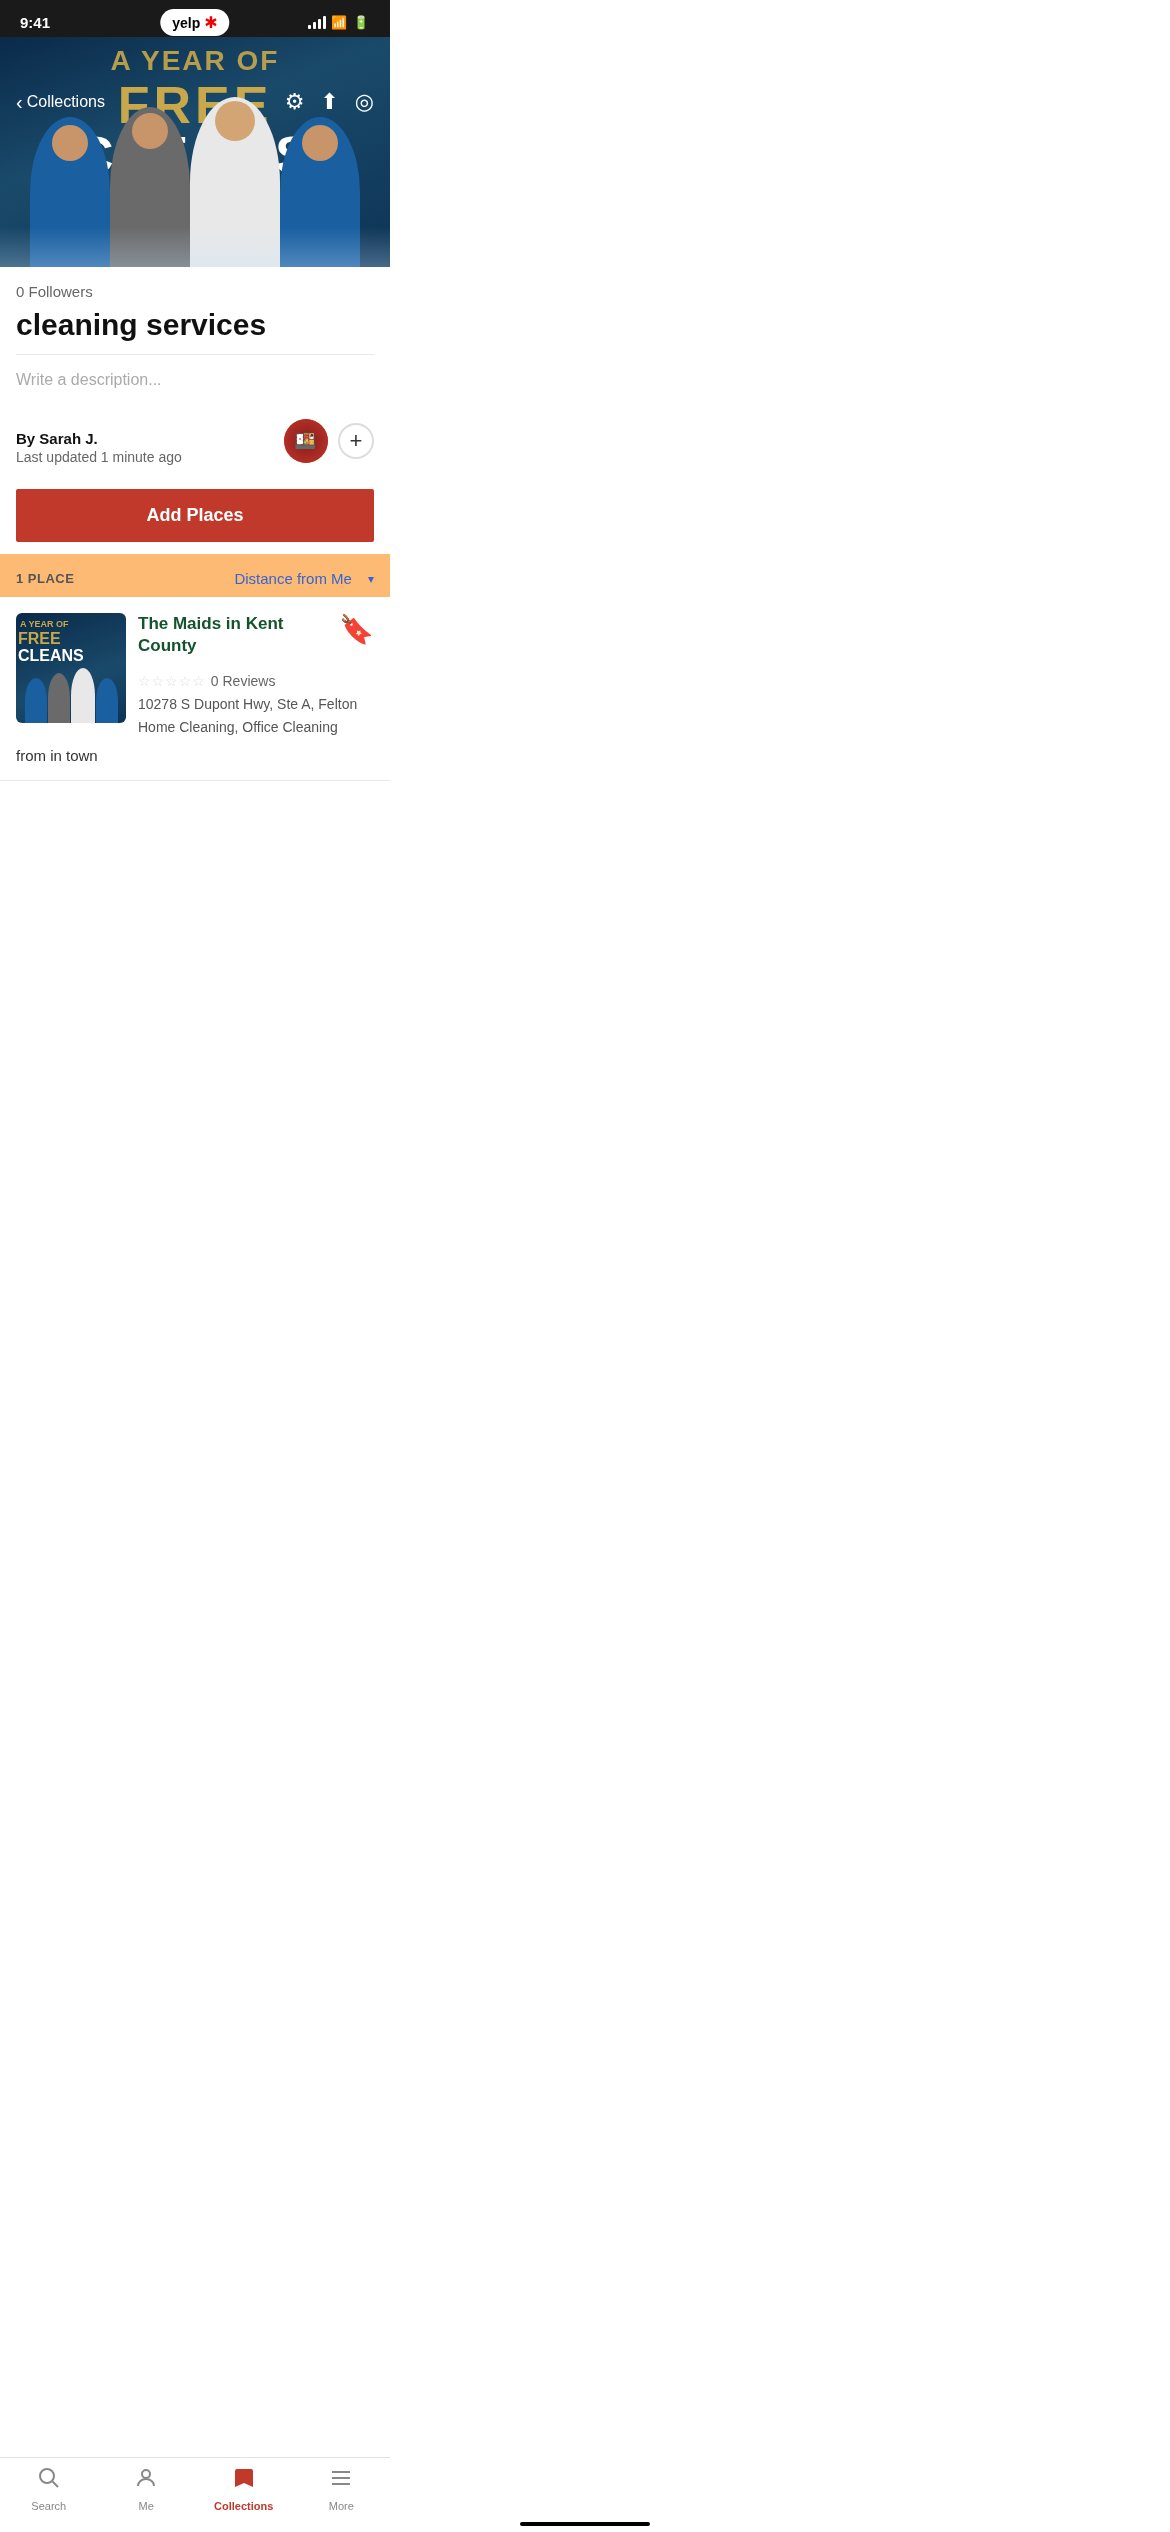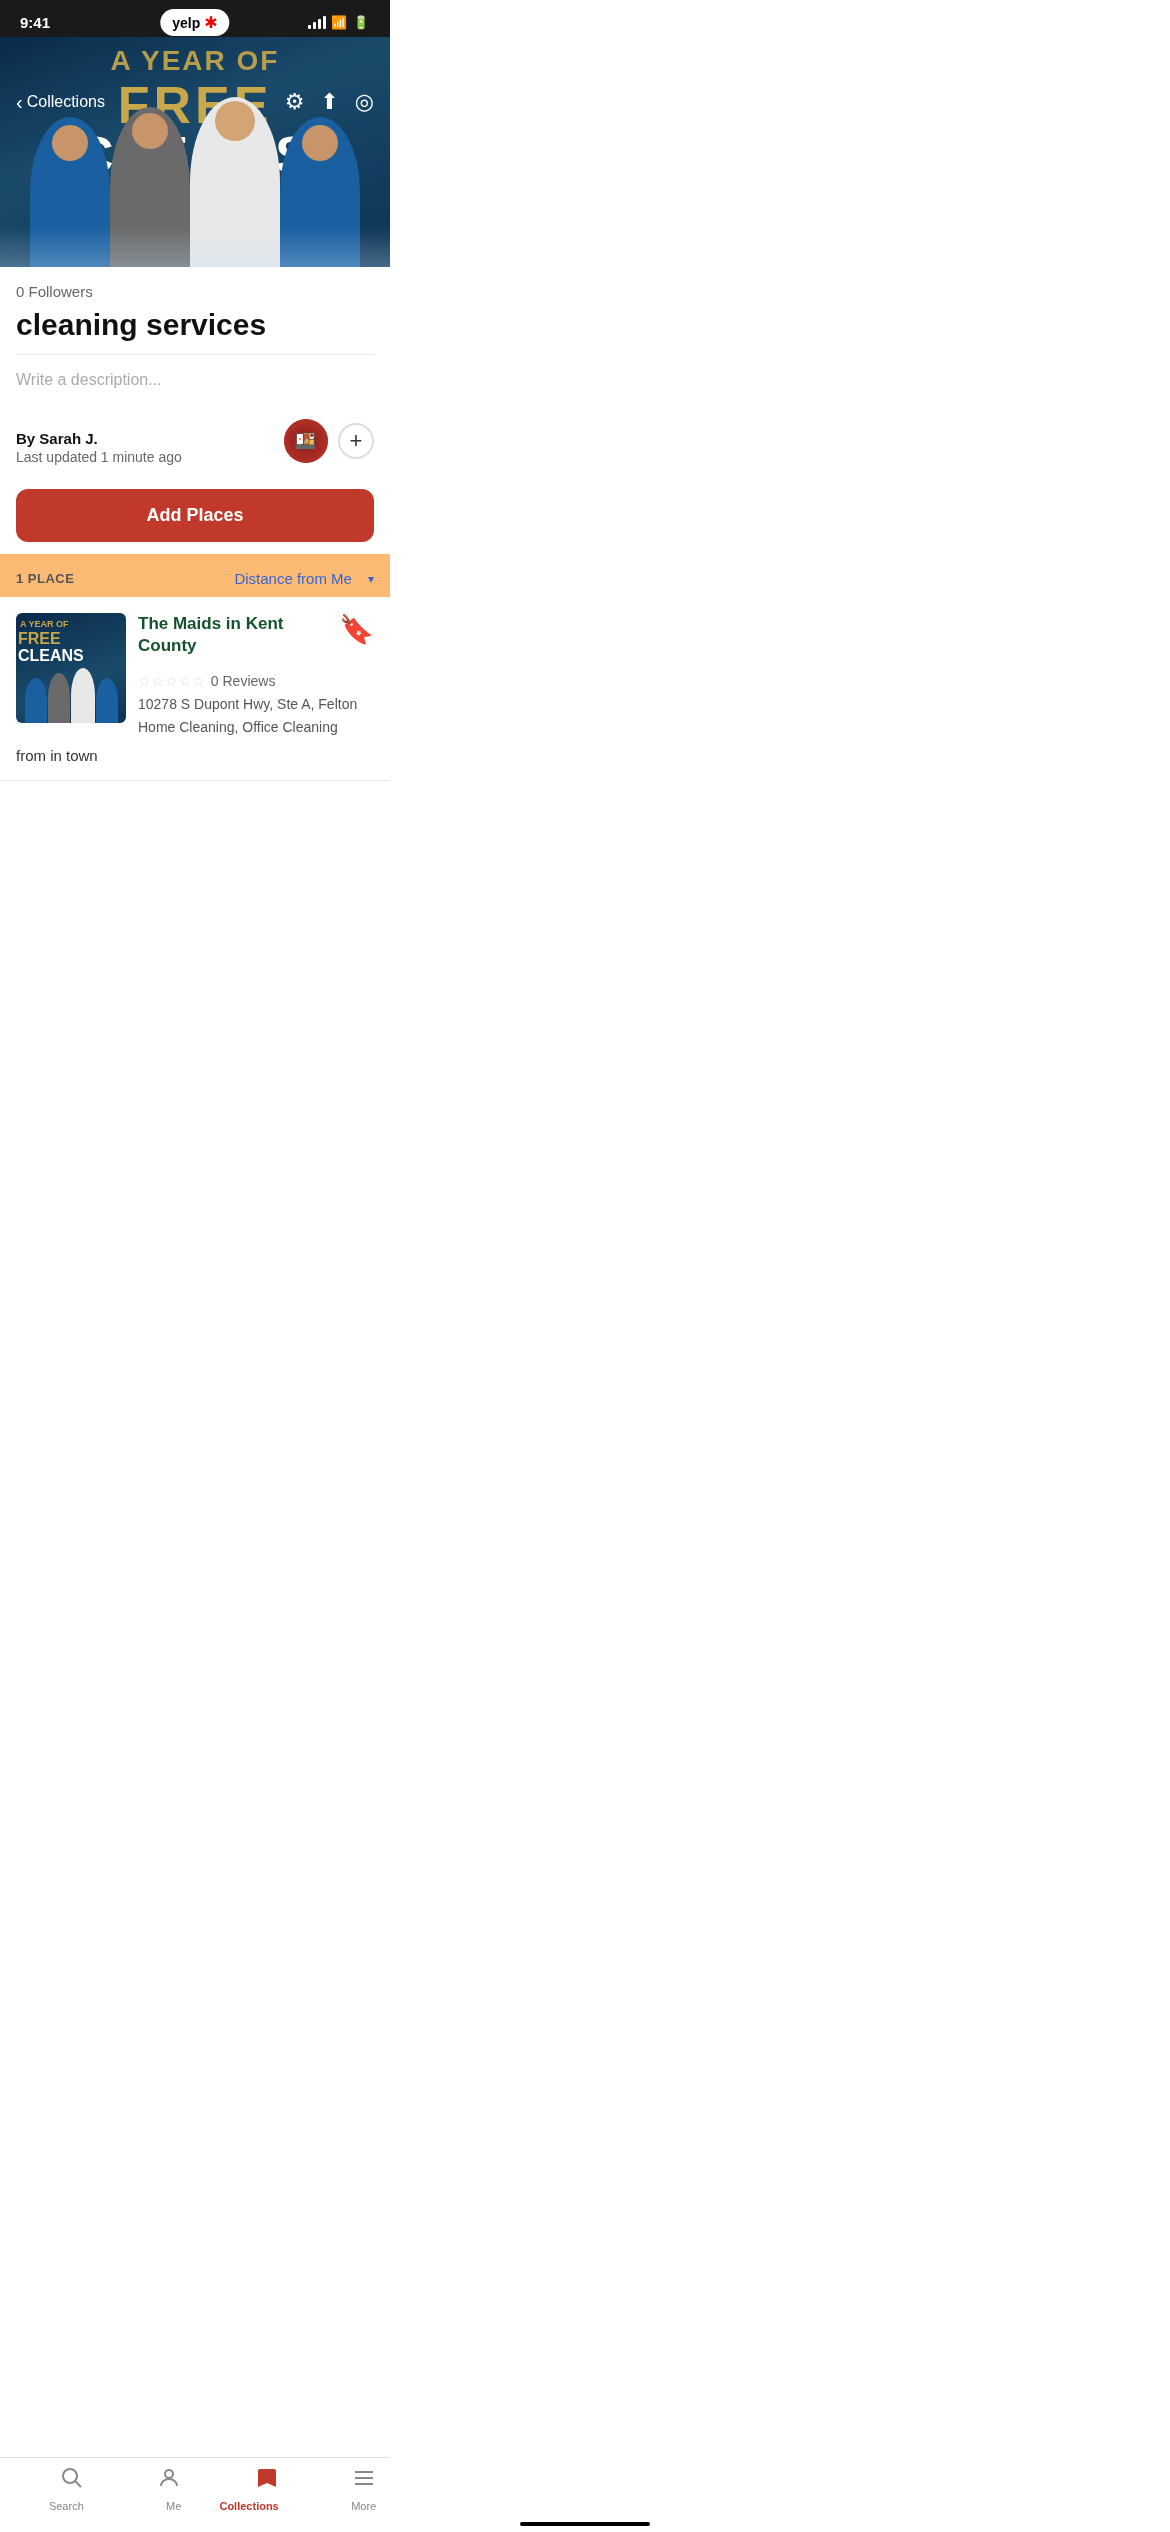--- a/index.html
+++ b/index.html
@@ -249,21 +249,21 @@
       font-size: 22px;
       color: #333;
       cursor: pointer;
     }
 
     .add-places-btn {
       margin: 12px 16px;
       background: #c0392b;
       color: #fff;
       border: none;
-      border-radius: 12px;
+      border-radius: 2px;
       padding: 16px;
       width: calc(100% - 32px);
       font-size: 18px;
       font-weight: 600;
       cursor: pointer;
       text-align: center;
     }
 
     .places-header {
       padding: 16px 16px 10px;
@@ -413,21 +413,21 @@
       background: #fff;
       border-top: 1px solid #e0e0e0;
       display: flex;
       align-items: center;
       justify-content: space-around;
       padding: 8px 0 20px;
     }
     .tab-item {
       display: flex;
       flex-direction: column;
-      align-items: flex-end;
+      align-items: center;
       gap: 4px;
       cursor: pointer;
       min-width: 70px;
     }
     .tab-icon {
       font-size: 24px;
       color: #888;
     }
     .tab-icon.active {
       color: #c0392b;

